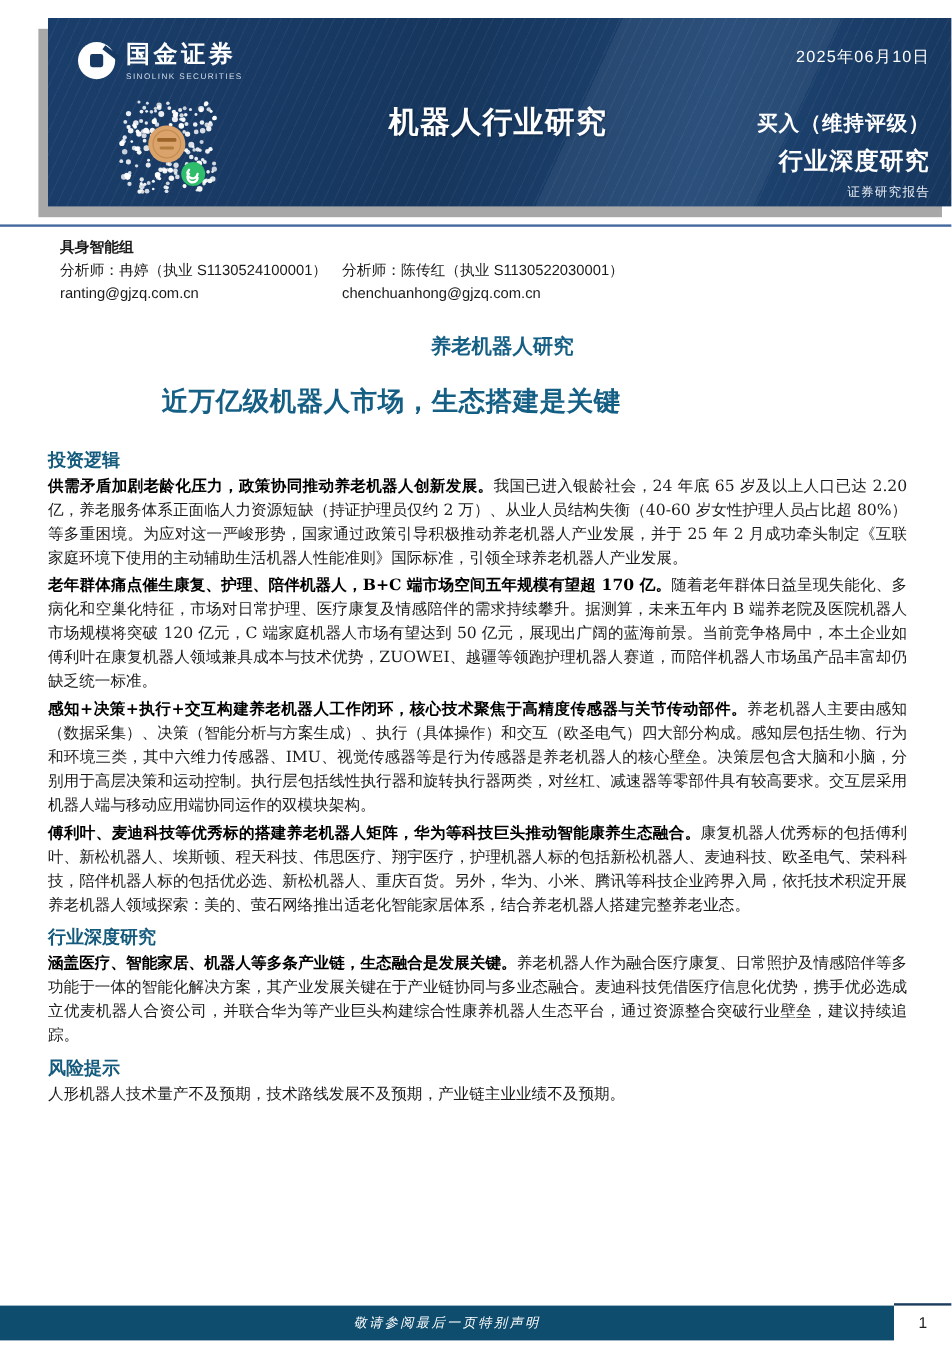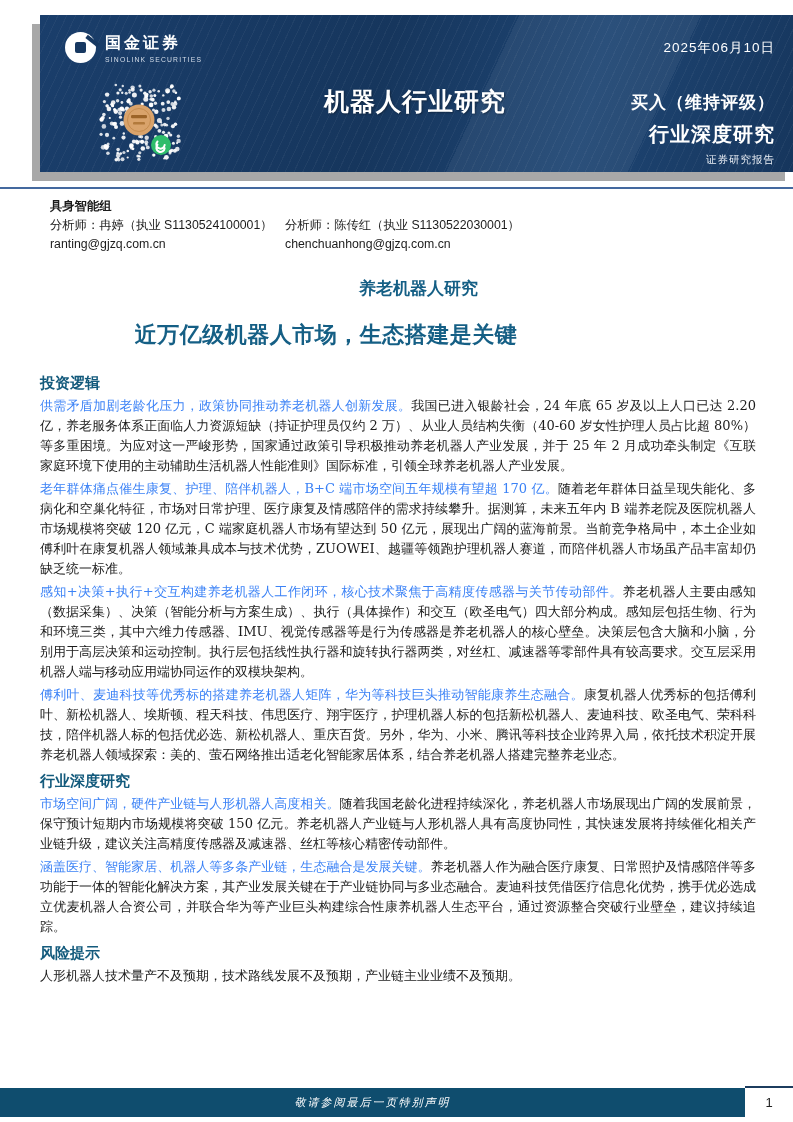--- a/index.html
+++ b/index.html
@@ -19,21 +19,21 @@
       linear-gradient(115deg, rgba(255,255,255,0) 58%, rgba(255,255,255,0.06) 58%, rgba(255,255,255,0.06) 80%, rgba(255,255,255,0) 80%),
       repeating-linear-gradient(115deg, rgba(255,255,255,0.045) 0px, rgba(255,255,255,0.045) 1px, rgba(255,255,255,0) 1px, rgba(255,255,255,0) 8px),
       linear-gradient(105deg, #1a3e6b 0%, #16365d 45%, #1e4573 72%, #16365d 100%);
     box-shadow:-8px 9px 0 0 #a8a8a8;
   }
   .brand { position:absolute; left:25px; top:17px; display:flex; align-items:center; gap:9px; }
   .logo-mark { position:relative; width:31px; height:31px; }
   .logo-ring { position:absolute; inset:0; background:#ffffff; border-radius:50%; }
   .logo-hole { position:absolute; left:10px; top:10px; width:11px; height:11px; background:#173861; border-radius:2px; }
   .logo-slit { position:absolute; width:15px; height:4px; background:#173861; right:-4px; top:7px; transform:rotate(38deg); }
-  .brand-text .cn { color:#ffffff; font-size:16px; font-weight:bold; letter-spacing:3px; }
+  .brand-text .cn { color:#ffffff; font-size:20px; font-weight:bold; letter-spacing:3px; }
   .brand-text .en { color:#d6dfeb; font-size:6.8px; letter-spacing:1.2px; margin-top:2px; }
 
   .qr-wrap { position:absolute; left:58px; top:66px; width:86px; height:88px; }
 
   .banner-title {
     position:absolute; left:215px; top:70px; width:320px;
     text-align:center; color:#ffffff; font-size:25px; font-weight:bold; letter-spacing:1px;
     text-shadow:1px 1px 2px rgba(0,0,0,0.35);
   }
 
@@ -68,21 +68,21 @@
     font-family:"Liberation Sans", sans-serif;
     font-size:15px; font-weight:bold; color:#135a7c;
     margin:7px 0 3px 0;
   }
   .section-heading:first-child { margin-top:0; }
   .para {
     font-family:"DejaVu Serif", "Liberation Serif", serif;
     font-size:13px; line-height:20px; text-align:justify;
     color:#1b1b1b; margin-bottom:3px;
   }
-  .para b { font-weight:normal; color:#3b82f6; }
+  .para b { font-weight:bold; color:#000000; }
 
   
   .footer-bar {
     position:absolute; left:0; top:1088px; width:745px; height:29px;
     background:#0f4d6e; color:#ffffff;
     display:flex; align-items:center; justify-content:center;
     font-family:"DejaVu Serif", "Liberation Serif", serif; font-style:italic; font-size:11px;
     letter-spacing:2px;
   }
   .page-box {
@@ -325,21 +325,20 @@
 
 <div class="content">
 
   <h2 class="section-heading">投资逻辑</h2>
   <p class="para"><b>供需矛盾加剧老龄化压力，政策协同推动养老机器人创新发展。</b><span>我国已进入银龄社会，24 年底 65 岁及以上人口已达 2.20 亿，养老服务体系正面临人力资源短缺（持证护理员仅约 2 万）、从业人员结构失衡（40-60 岁女性护理人员占比超 80%）等多重困境。为应对这一严峻形势，国家通过政策引导积极推动养老机器人产业发展，并于 25 年 2 月成功牵头制定《互联家庭环境下使用的主动辅助生活机器人性能准则》国际标准，引领全球养老机器人产业发展。</span></p>
   <p class="para"><b>老年群体痛点催生康复、护理、陪伴机器人，B+C 端市场空间五年规模有望超 170 亿。</b><span>随着老年群体日益呈现失能化、多病化和空巢化特征，市场对日常护理、医疗康复及情感陪伴的需求持续攀升。据测算，未来五年内 B 端养老院及医院机器人市场规模将突破 120 亿元，C 端家庭机器人市场有望达到 50 亿元，展现出广阔的蓝海前景。当前竞争格局中，本土企业如傅利叶在康复机器人领域兼具成本与技术优势，ZUOWEI、越疆等领跑护理机器人赛道，而陪伴机器人市场虽产品丰富却仍缺乏统一标准。</span></p>
   <p class="para"><b>感知+决策+执行+交互构建养老机器人工作闭环，核心技术聚焦于高精度传感器与关节传动部件。</b><span>养老机器人主要由感知（数据采集）、决策（智能分析与方案生成）、执行（具体操作）和交互（欧圣电气）四大部分构成。感知层包括生物、行为和环境三类，其中六维力传感器、IMU、视觉传感器等是行为传感器是养老机器人的核心壁垒。决策层包含大脑和小脑，分别用于高层决策和运动控制。执行层包括线性执行器和旋转执行器两类，对丝杠、减速器等零部件具有较高要求。交互层采用机器人端与移动应用端协同运作的双模块架构。</span></p>
   <p class="para"><b>傅利叶、麦迪科技等优秀标的搭建养老机器人矩阵，华为等科技巨头推动智能康养生态融合。</b><span>康复机器人优秀标的包括傅利叶、新松机器人、埃斯顿、程天科技、伟思医疗、翔宇医疗，护理机器人标的包括新松机器人、麦迪科技、欧圣电气、荣科科技，陪伴机器人标的包括优必选、新松机器人、重庆百货。另外，华为、小米、腾讯等科技企业跨界入局，依托技术积淀开展养老机器人领域探索：美的、萤石网络推出适老化智能家居体系，结合养老机器人搭建完整养老业态。</span></p>
 
   <h2 class="section-heading">行业深度研究</h2>
-  <p class="para"><b>市场空间广阔，硬件产业链与人形机器人高度相关。</b><span>随着我国老龄化进程持续深化，养老机器人市场展现出广阔的发展前景，保守预计短期内市场规模将突破 150 亿元。养老机器人产业链与人形机器人具有高度协同性，其快速发展将持续催化相关产业链升级，建议关注高精度传感器及减速器、丝杠等核心精密传动部件。</span></p>
   <p class="para"><b>涵盖医疗、智能家居、机器人等多条产业链，生态融合是发展关键。</b><span>养老机器人作为融合医疗康复、日常照护及情感陪伴等多功能于一体的智能化解决方案，其产业发展关键在于产业链协同与多业态融合。麦迪科技凭借医疗信息化优势，携手优必选成立优麦机器人合资公司，并联合华为等产业巨头构建综合性康养机器人生态平台，通过资源整合突破行业壁垒，建议持续追踪。</span></p>
 
   <h2 class="section-heading">风险提示</h2>
   <p class="para"><b></b><span>人形机器人技术量产不及预期，技术路线发展不及预期，产业链主业业绩不及预期。</span></p>
 
 </div>
 
 <div class="footer-bar">
   <span>敬请参阅最后一页特别声明</span>
 </div>

